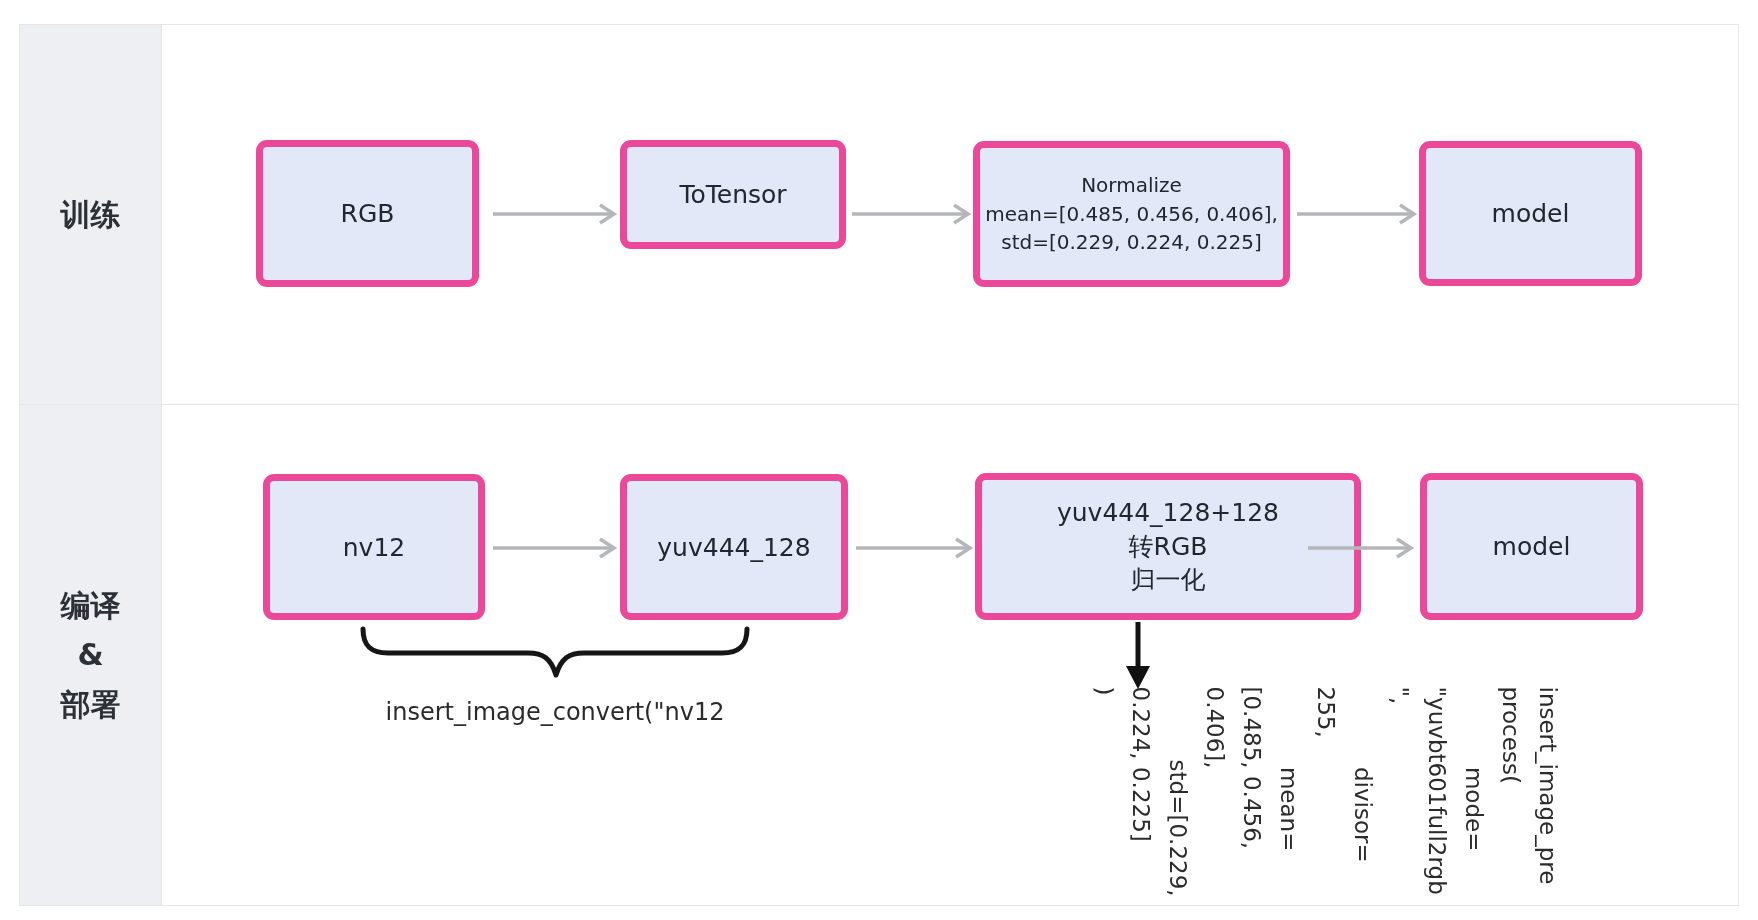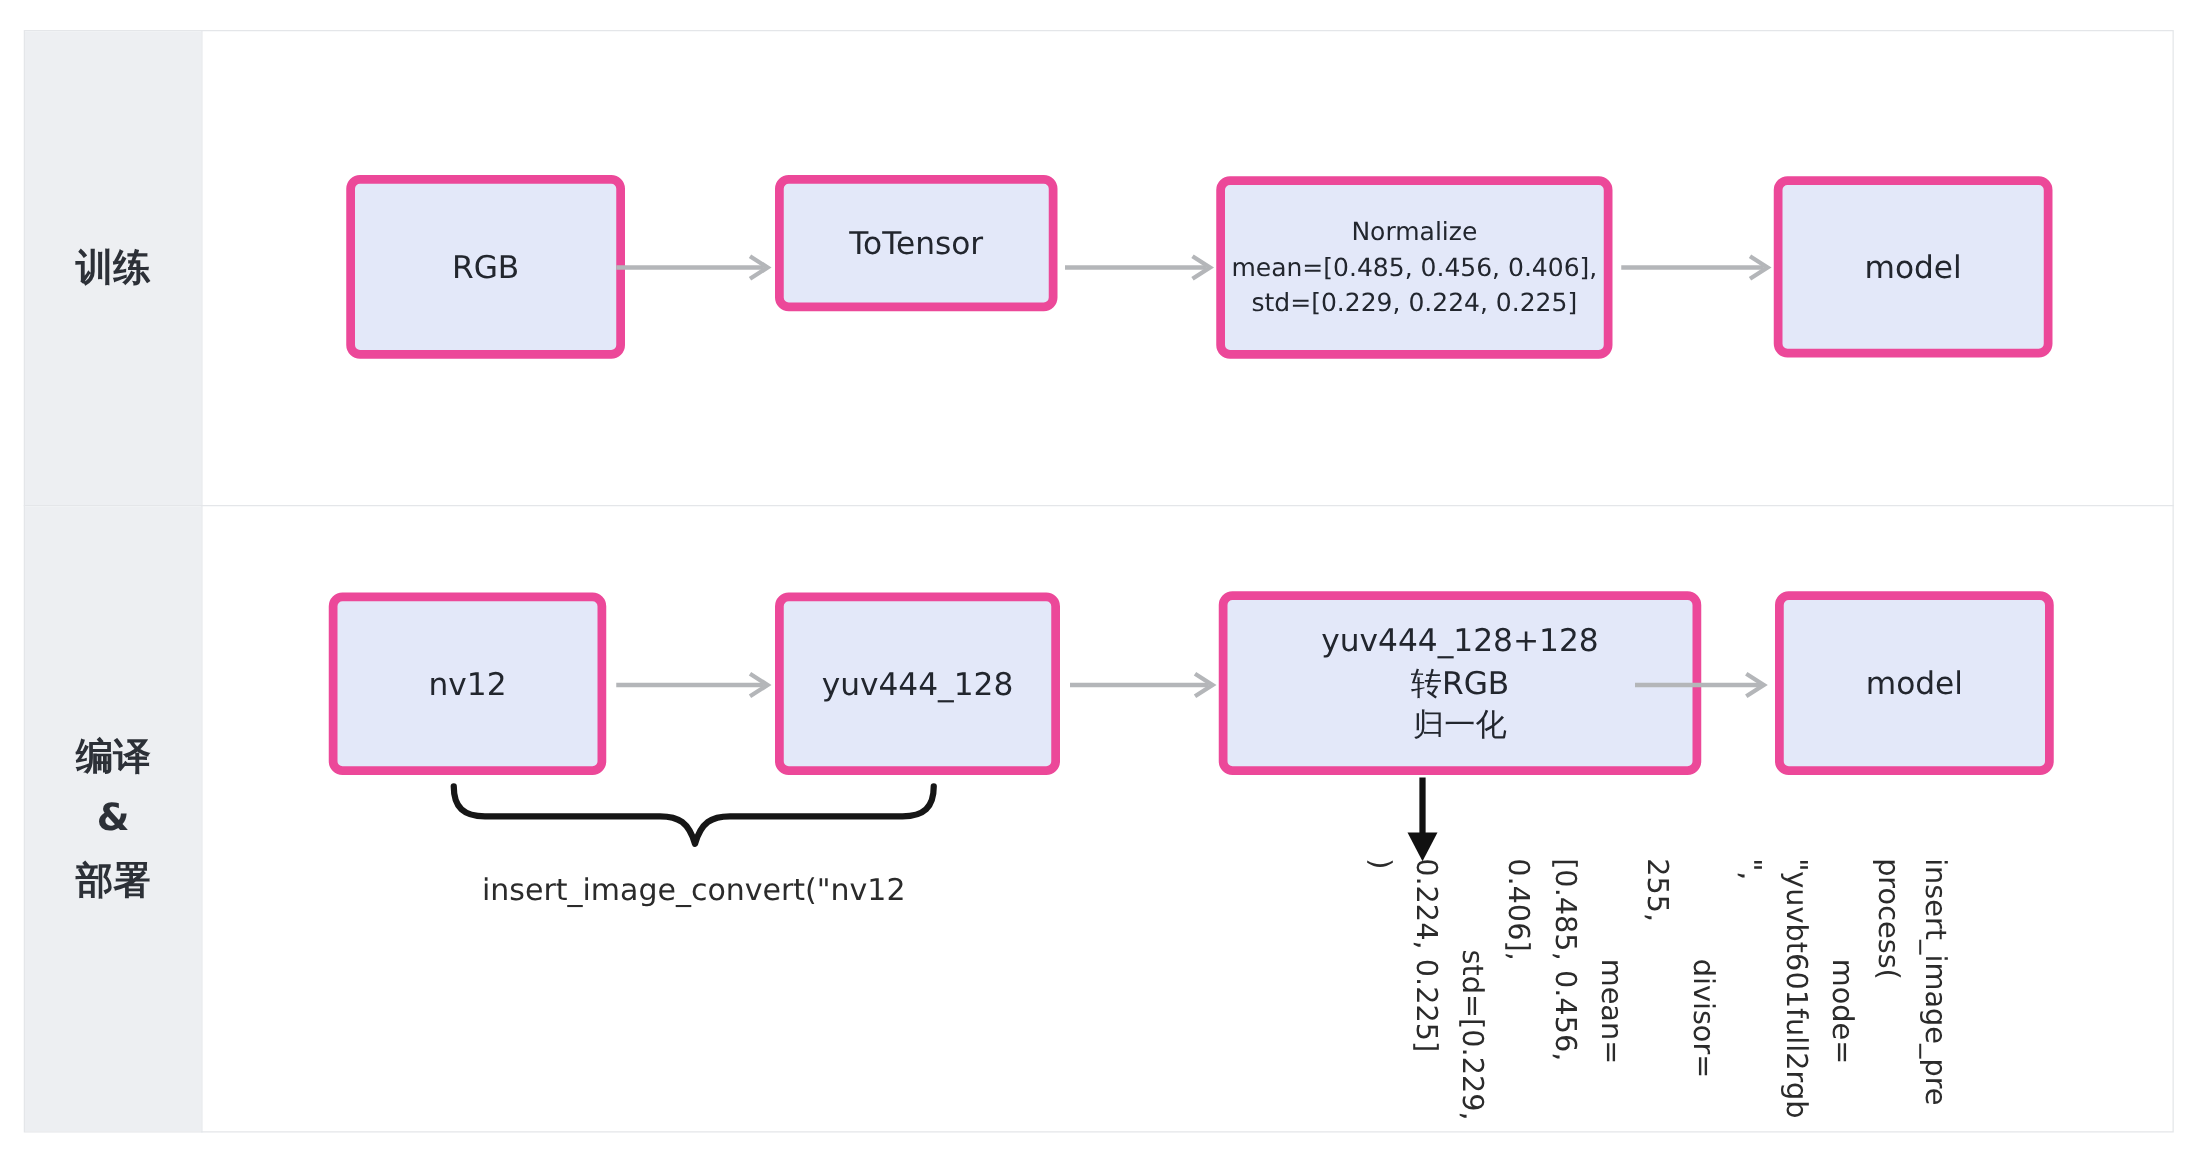--- a/index.html
+++ b/index.html
@@ -44,21 +44,21 @@
 
   <div class="tbl"></div>
   <div class="vline"></div>
   <div class="hline"></div>
 
   <div class="hdr hdr1">训练</div>
   <div class="hdr hdr2">编译
 &amp;
 部署</div>
 
-  <div class="node" style="left:277px;top:140px;width:223px;height:147px;">RGB</div>
+  <div class="node" style="left:256px;top:140px;width:223px;height:147px;">RGB</div>
   <div class="node" style="left:620px;top:140px;width:226px;height:109px;">ToTensor</div>
   <div class="node small" style="left:973px;top:141px;width:317px;height:146px;">Normalize
 mean=[0.485, 0.456, 0.406],
 std=[0.229, 0.224, 0.225]</div>
   <div class="node" style="left:1419px;top:141px;width:223px;height:145px;">model</div>
 
   <div class="node" style="left:263px;top:474px;width:222px;height:146px;text-align:center;">nv12</div>
   <div class="node" style="left:620px;top:474px;width:228px;height:146px;">yuv444_128</div>
   <div class="node" style="left:975px;top:473px;width:386px;height:147px;line-height:1.35;">yuv444_128+128
 转RGB

